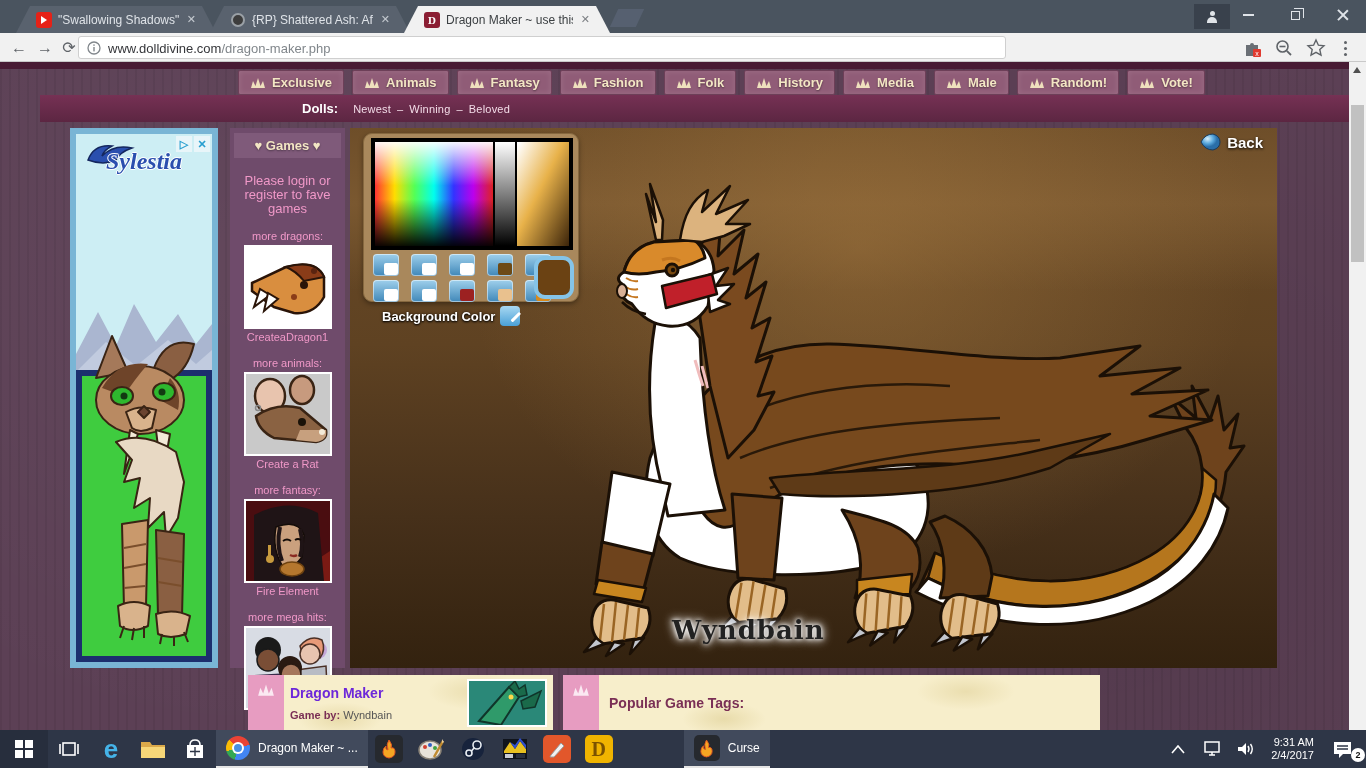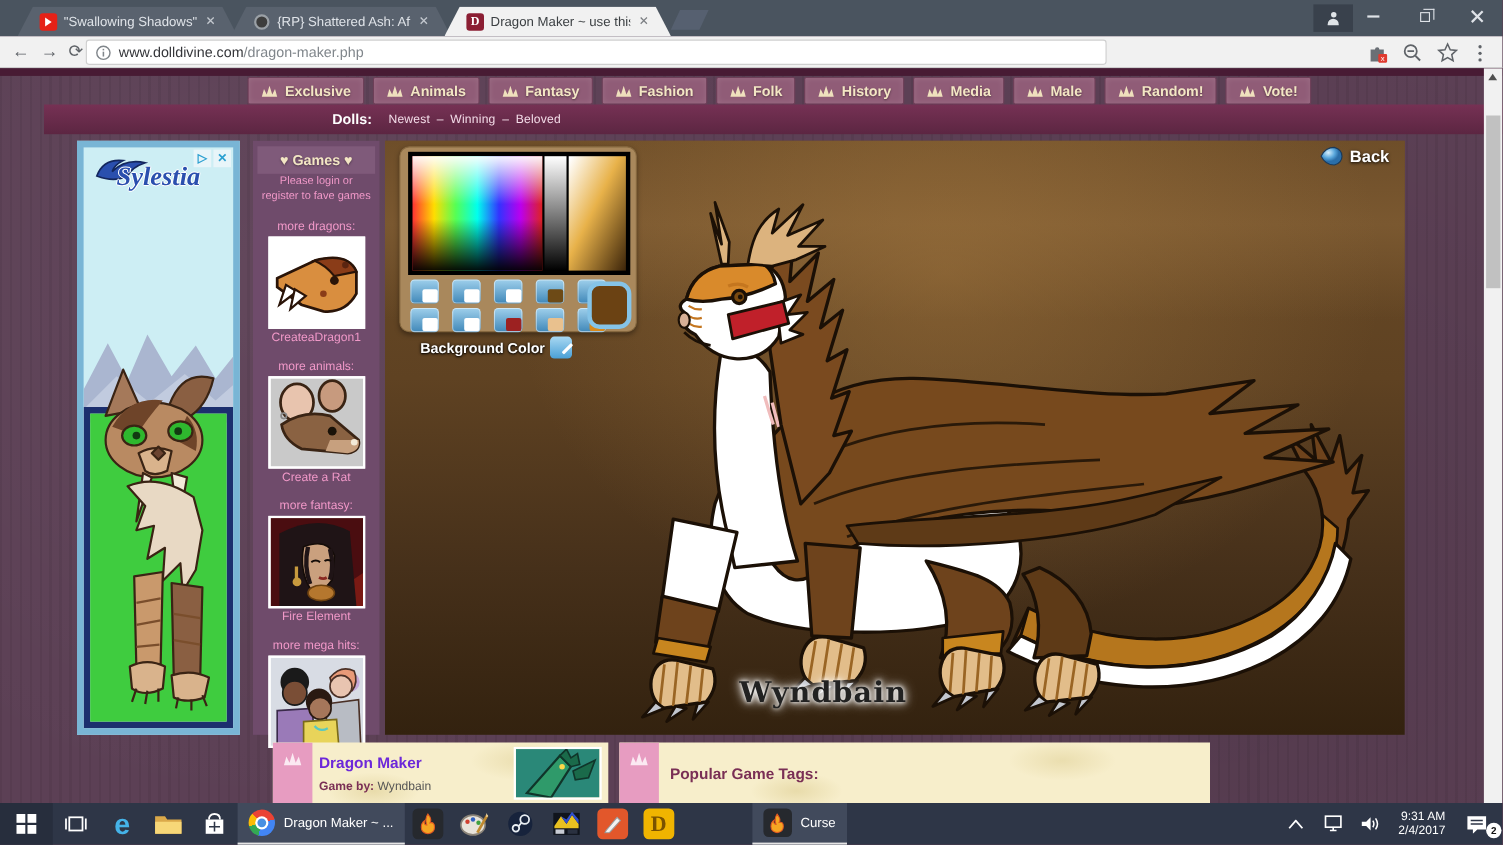--- a/index.html
+++ b/index.html
@@ -41,21 +41,21 @@
 
   
   #page { position:absolute; left:0; top:62px; width:1366px; height:668px; overflow:hidden;
           background:#5c4055; }
   #page::before { content:""; position:absolute; inset:0;
           background:repeating-linear-gradient(90deg, rgba(0,0,0,.06) 0 2px, transparent 2px 9px),
                      radial-gradient(circle at 18% 30%, rgba(255,255,255,.04), transparent 40%),
                      radial-gradient(circle at 80% 70%, rgba(0,0,0,.10), transparent 45%); }
   #topstrip { position:absolute; left:0; top:0; width:1366px; height:7px; background:#481b34; }
 
-  #navbar { position:absolute; left:225px; top:8px; display:flex; gap:8px; }
+  #navbar { position:absolute; left:238px; top:8px; display:flex; gap:8px; }
   .nav-btn { height:25px; padding:0 11px; background:#905c77; border:1px solid #6d3f58; border-radius:2px;
              display:flex; align-items:center; gap:6px; color:#f3e6c4; font-size:13px; font-weight:bold;
              text-shadow:0 1px 2px rgba(0,0,0,.45); box-shadow:inset 0 0 6px rgba(255,255,255,.12); cursor:pointer; }
 
   #dollsbar { position:absolute; left:0; top:33px; width:1366px; height:27px;
               background:linear-gradient(180deg,#763154,#5c2642); display:flex; align-items:center;margin-left:40px; }
   #dollsbar .dl { margin-left:262px; color:#fff; font-size:13px; font-weight:bold; }
   #dollsbar .links { margin-left:12px; color:#f3dce8; font-size:11px; font-weight:normal; letter-spacing:.2px; }
   #dollsbar .links span { margin:0 3px; cursor:pointer; }
 
@@ -69,21 +69,21 @@
               font:bold italic 24px "Liberation Serif", serif; color:#2a4fae; text-shadow:0 1px 0 #fff,0 -1px 0 #fff,1px 0 0 #fff,-1px 0 0 #fff; }
   #ad .wing { position:absolute; left:8px; top:6px; width:60px; height:26px; }
   .adchip { position:absolute; top:2px; width:16px; height:16px; background:rgba(235,245,250,.9);
             color:#2a9fd0; font-size:11px; text-align:center; line-height:16px; font-weight:bold; cursor:pointer; }
   #catSvg { position:absolute; left:6px; top:200px; }
 
   
   #sidebar { position:absolute; left:230px; top:66px; width:115px; height:540px; background:#6f4b6b; }
   #sidebar .hdr { margin:5px 4px 0 4px; height:25px; background:#7f5a7a; color:#f3e6c4; font-size:13px; font-weight:bold;
                   text-align:center; line-height:25px; text-shadow:0 1px 2px rgba(0,0,0,.4); }
-  #sidebar .note { margin-top:0; color:#f098c8; font-size:10px; text-align:center; line-height:14px; padding:0 8px; }
+  #sidebar .note { margin-top:16px; color:#f098c8; font-size:13px; text-align:center; line-height:14px; padding:0 8px; }
   .sb-head { margin-top:14px; color:#f098c8; font-size:11px; text-align:center; cursor:pointer; }
   .thumb { display:block; margin:3px auto 0 auto; width:88px; height:84px; border:2px solid #fff; background:#fff; cursor:pointer; }
   .sb-cap { margin-top:2px; color:#f098c8; font-size:11px; text-align:center; cursor:pointer; }
 
   
   #canvas { position:absolute; left:350px; top:66px; width:927px; height:540px; overflow:hidden;
             background:radial-gradient(ellipse at 55% 22%, rgba(170,125,66,.45), transparent 55%),
                        linear-gradient(180deg,#6e4e29 0%, #7a5830 14%, #66472500 30%, transparent),
                        linear-gradient(180deg,#6a4b27 0%, #5f4222 40%, #46301a 72%, #33220f 100%); }
   #picker { position:absolute; left:13px; top:5px; width:216px; height:169px; background:#a9885c;

